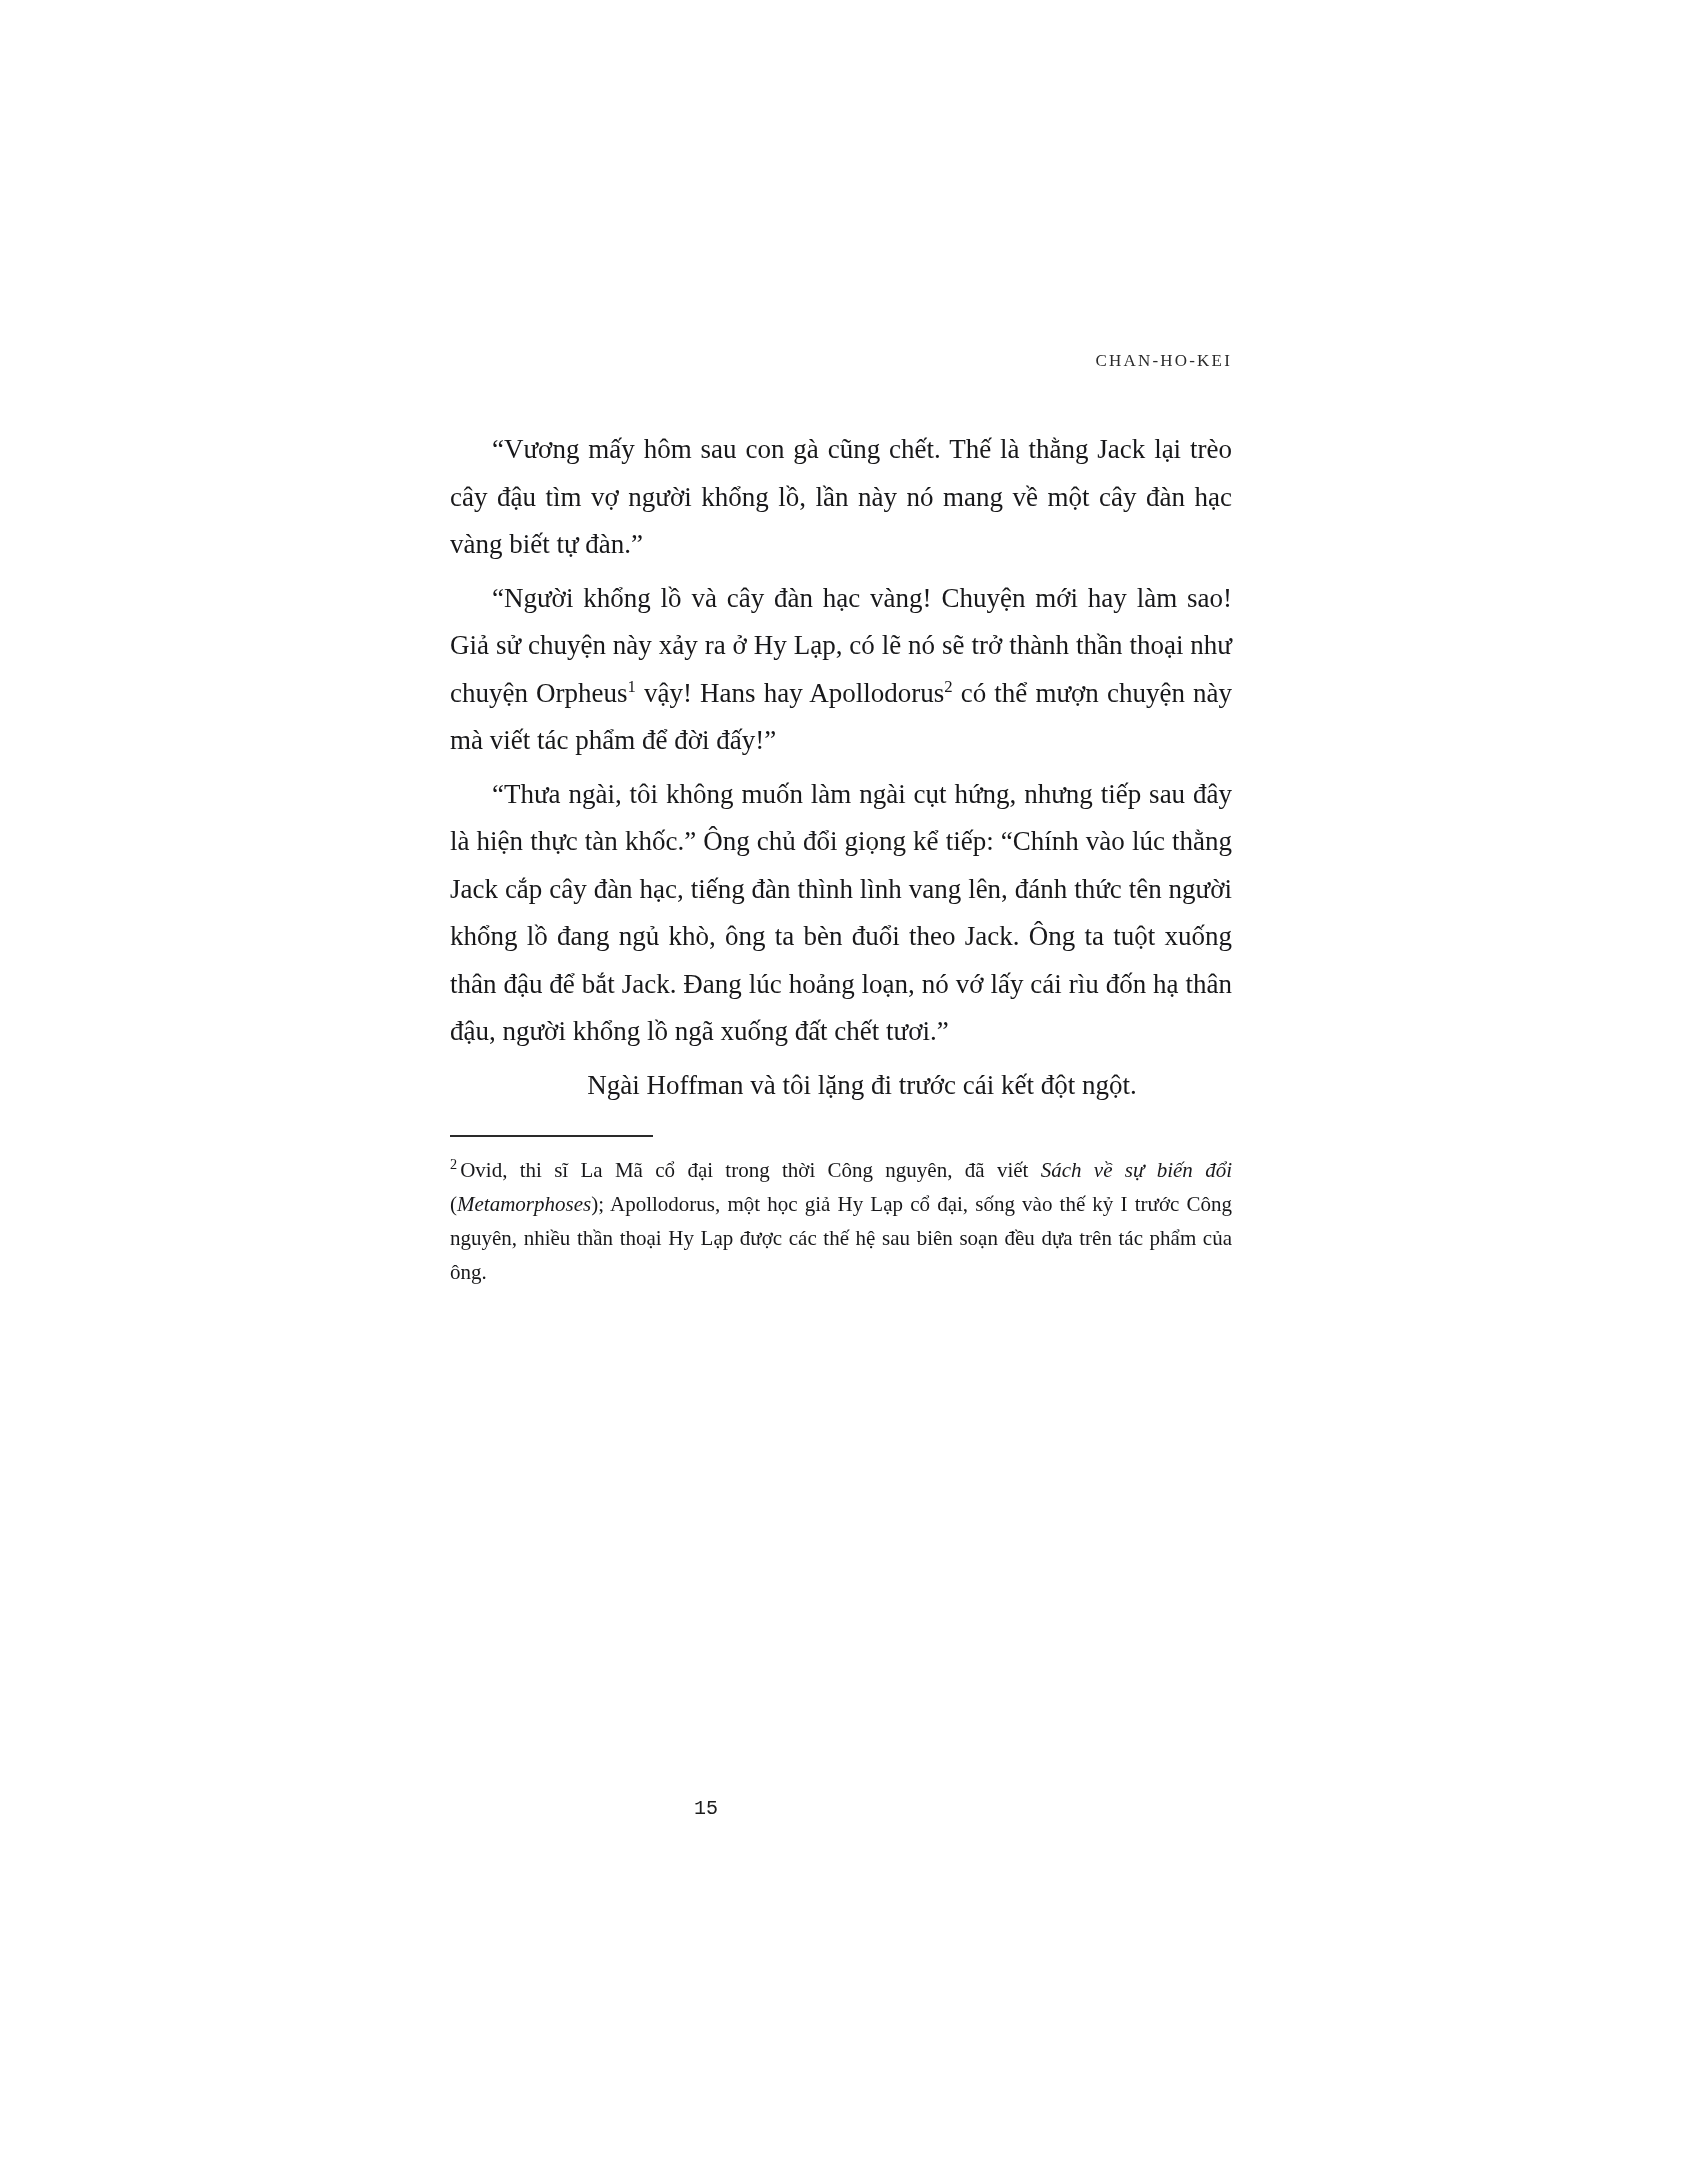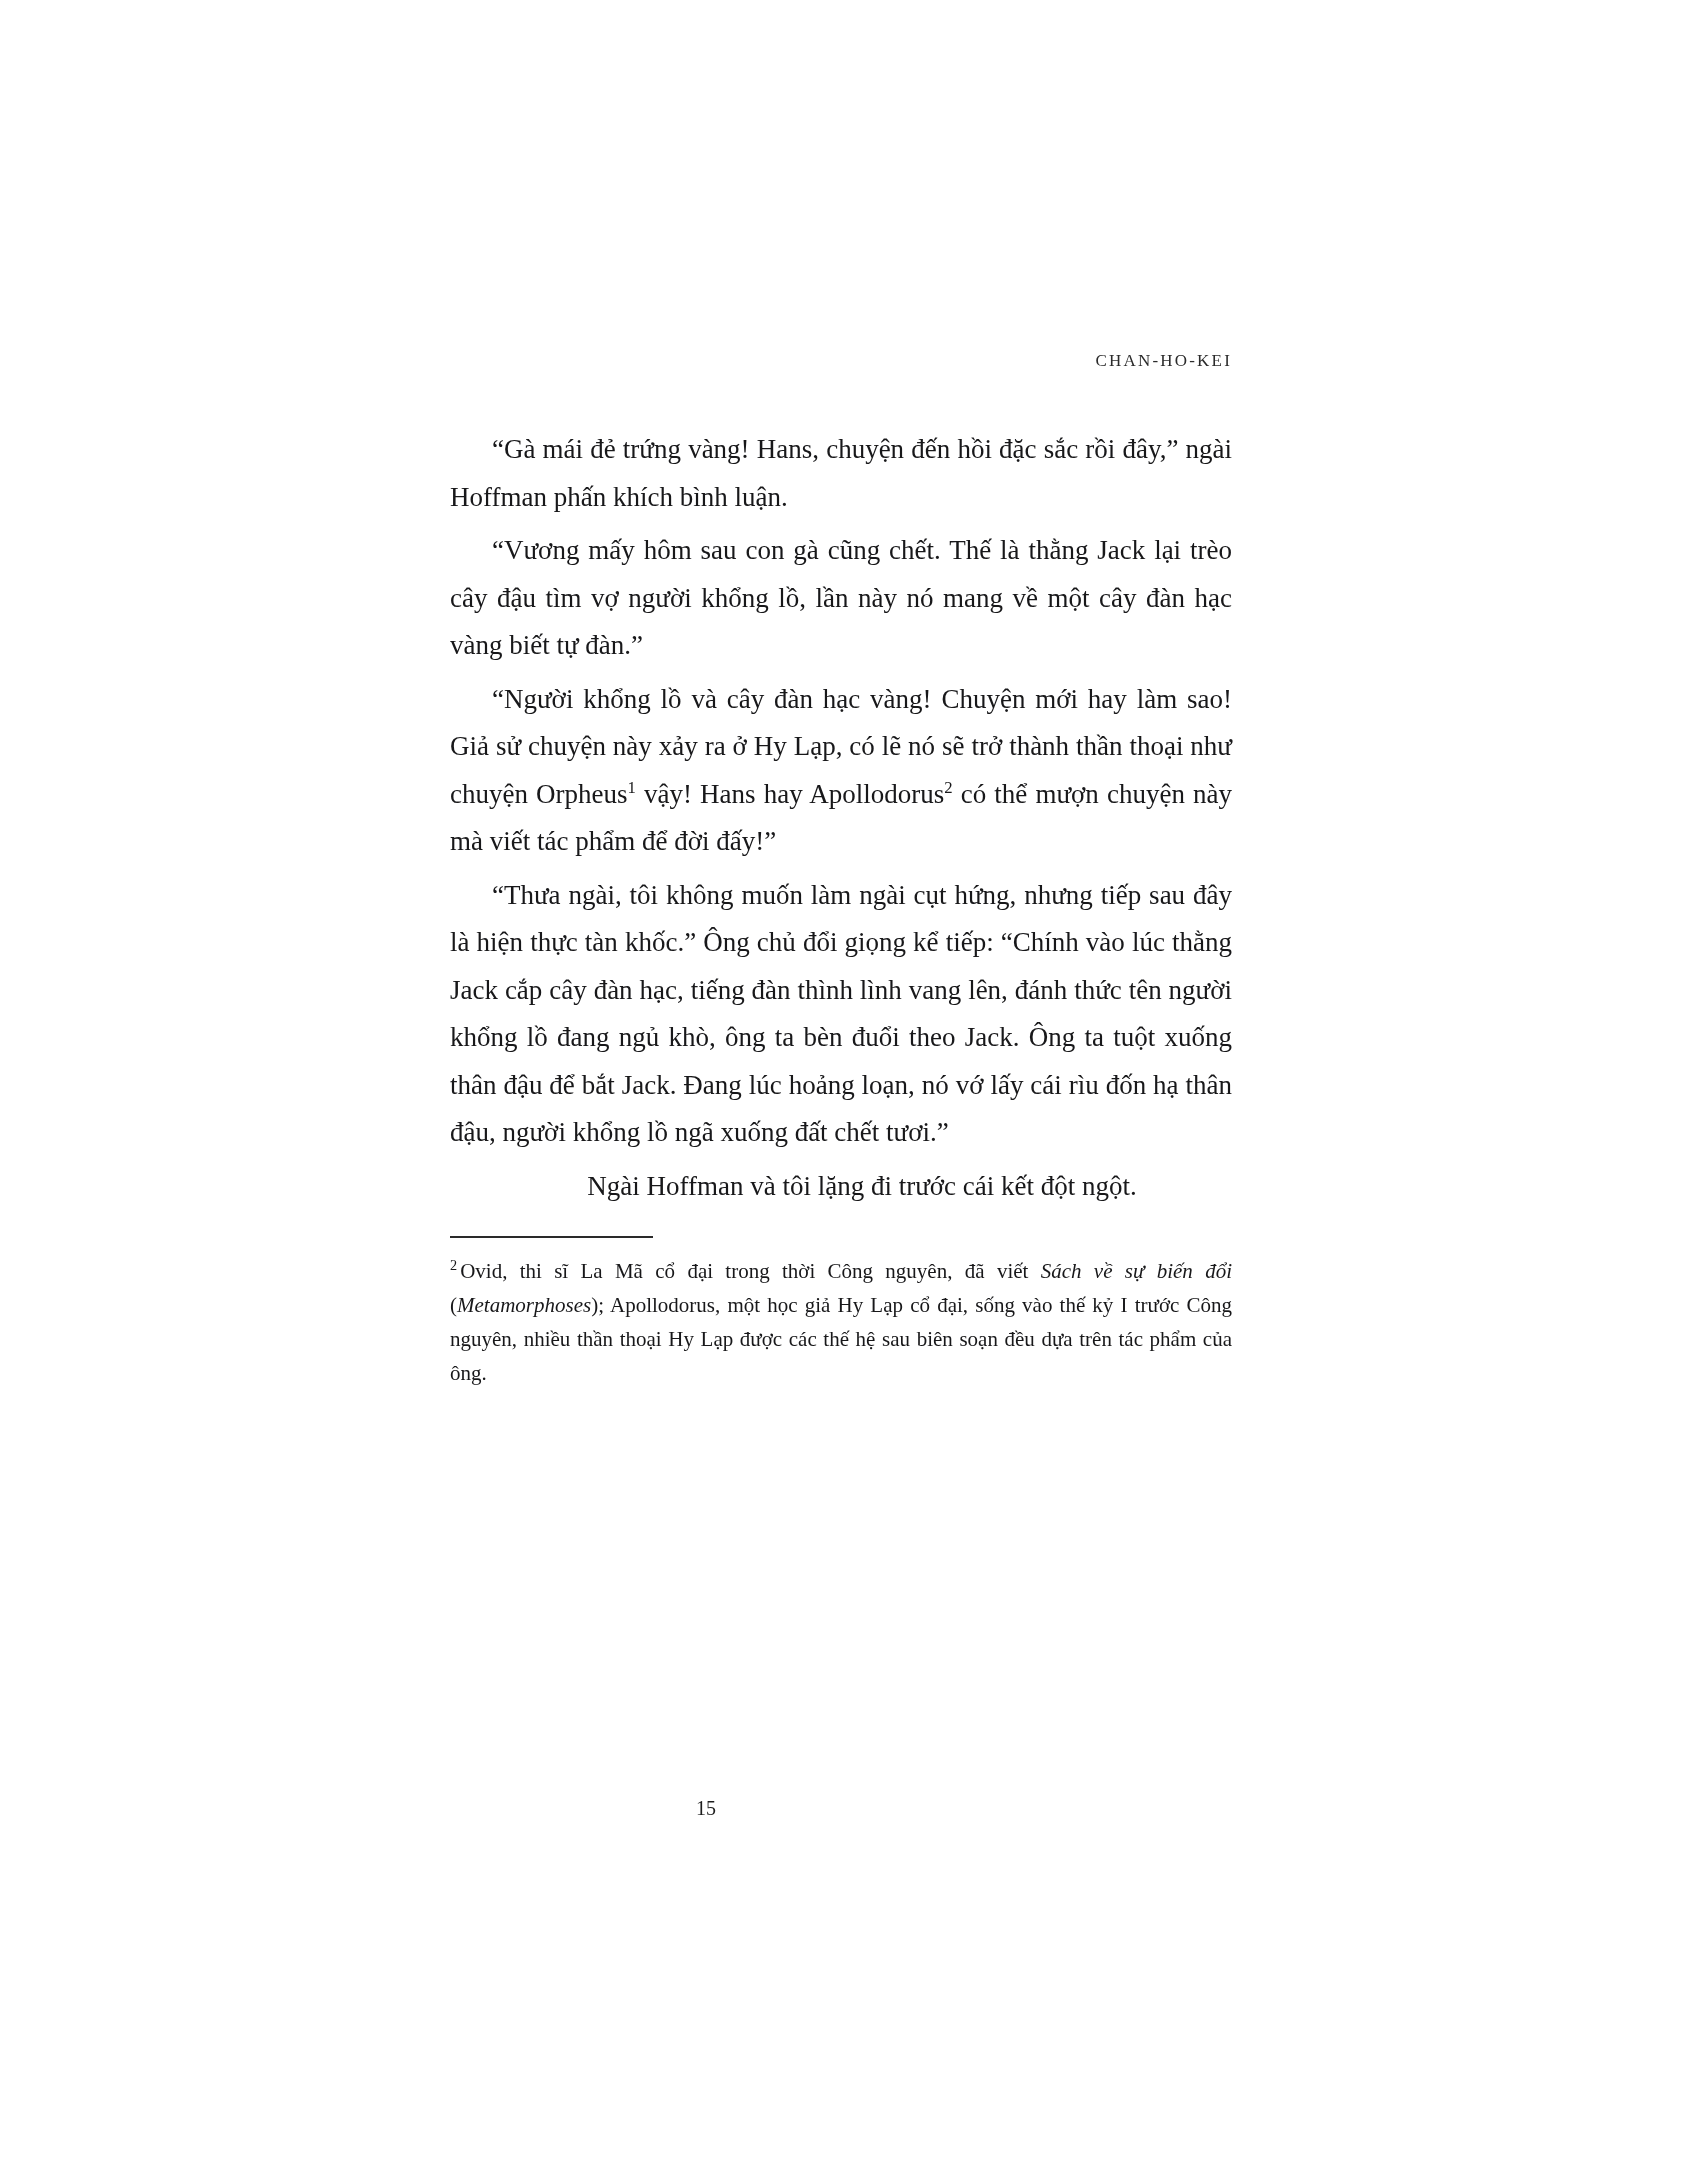--- a/index.html
+++ b/index.html
@@ -75,34 +75,33 @@
     font-style: italic;
   }
   .folio {
     position: absolute;
     left: 0;
     right: 0;
     top: 1797px;
     text-align: center;
     font-size: 20px;
     color: #1c1c1c;
-    font-family: Liberation Serif, serif;
+    font-family: Liberation Mono, monospace;
   }
 </style>
 </head>
 <body>
 
 <div class="page">
 
   <div class="content">
 
     <div class="running-head">CHAN-HO-KEI</div>
 
     <div class="body-text">
-      <p>“Gà mái đẻ trứng vàng! Hans, chuyện đến hồi đặc sắc rồi đây,” ngài Hoffman phấn khích bình luận.</p>
       <p>“Vương mấy hôm sau con gà cũng chết. Thế là thằng Jack lại trèo cây đậu tìm vợ người khổng lồ, lần này nó mang về một cây đàn hạc vàng biết tự đàn.”</p>
       <p><span>“Người khổng lồ và cây đàn hạc vàng! Chuyện mới hay làm sao! Giả sử chuyện này xảy ra ở Hy Lạp, có lẽ nó sẽ trở thành thần thoại như chuyện Orpheus</span><sup>1</sup><span> vậy! Hans hay Apollodorus</span><sup>2</sup><span> có thể mượn chuyện này mà viết tác phẩm để đời đấy!”</span></p>
       <p>“Thưa ngài, tôi không muốn làm ngài cụt hứng, nhưng tiếp sau đây là hiện thực tàn khốc.” Ông chủ đổi giọng kể tiếp: “Chính vào lúc thằng Jack cắp cây đàn hạc, tiếng đàn thình lình vang lên, đánh thức tên người khổng lồ đang ngủ khò, ông ta bèn đuổi theo Jack. Ông ta tuột xuống thân đậu để bắt Jack. Đang lúc hoảng loạn, nó vớ lấy cái rìu đốn hạ thân đậu, người khổng lồ ngã xuống đất chết tươi.”</p>
       <p class="last">Ngài Hoffman và tôi lặng đi trước cái kết đột ngột.</p>
     </div>
 
     <div class="footnote-rule"></div>
 
     <div class="footnotes">
       <p><span class="fn-marker">2</span><span>Ovid, thi sĩ La Mã cổ đại trong thời Công nguyên, đã viết </span><em>Sách về sự biến đổi</em><span> (</span><em>Metamorphoses</em><span>); Apollodorus, một học giả Hy Lạp cổ đại, sống vào thế kỷ I trước Công nguyên, nhiều thần thoại Hy Lạp được các thế hệ sau biên soạn đều dựa trên tác phẩm của ông.</span></p>

